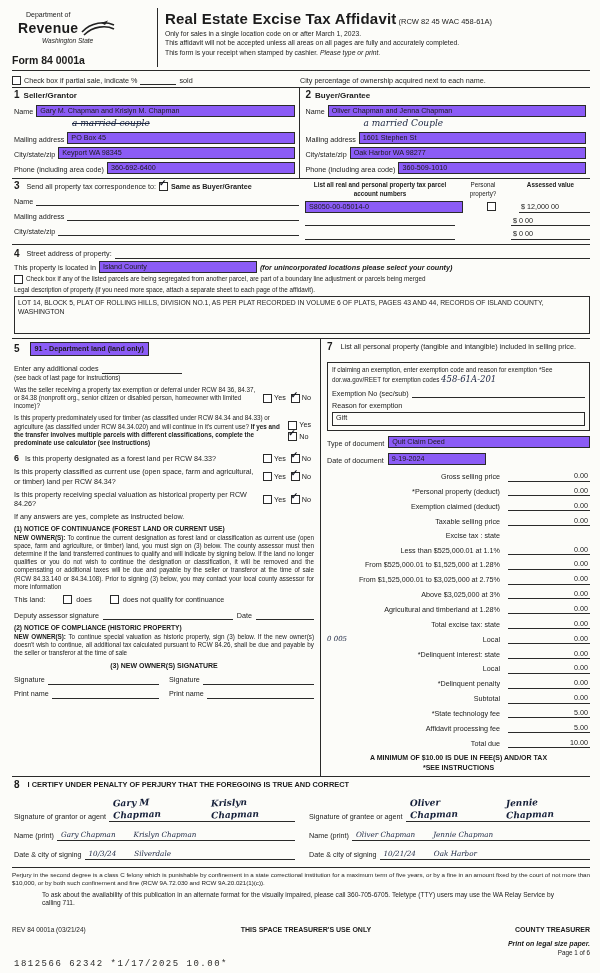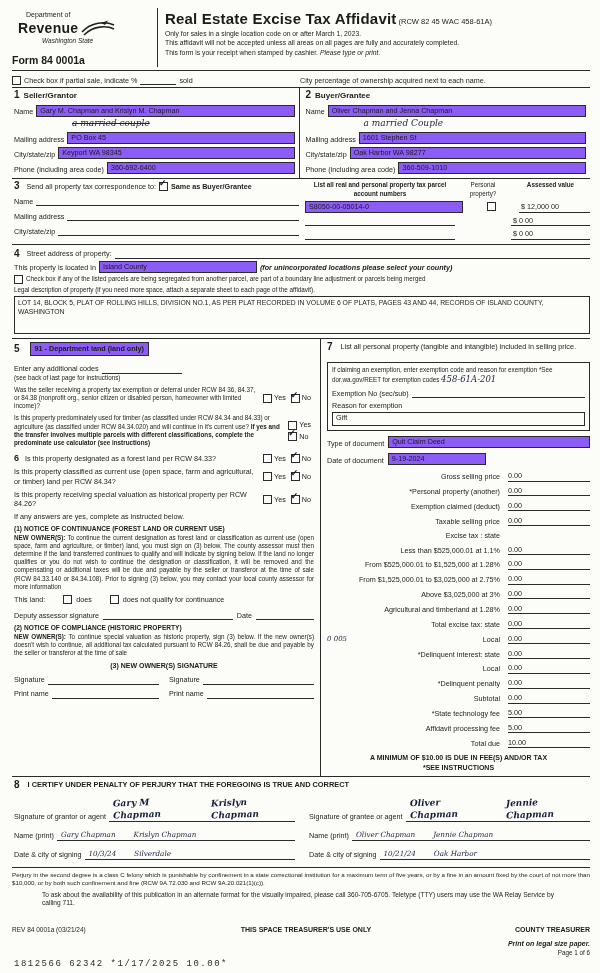--- a/index.html
+++ b/index.html
@@ -88,21 +88,21 @@
   .exline .fill{flex:1;}
   .reasonbox{border:1px solid #2a2a2a;margin-top:2px;min-height:12px;padding:0 3px;}
   .docrow{display:flex;align-items:flex-end;gap:4px;margin-top:5px;}
   .docrow .box{flex:1;}
   .docrow .box.small{flex:none;width:90px;}
   .taxtable{margin-top:6px;}
   .taxrow{display:flex;align-items:flex-end;margin-top:4.5px;}
   .taxprefix{margin-right:4px;font-size:7px;}
   .taxprefix:empty{display:none;}
   .taxlabel{flex:1;text-align:right;padding-right:8px;}
-  .taxamt{width:80px;flex:none;border-bottom:1px solid #2a2a2a;padding-right:2px;}
+  .taxamt{width:80px;flex:none;border-bottom:1px solid #2a2a2a;text-align:right;padding-right:2px;}
   .taxamt:empty{border-bottom:none;}
   .minnote{text-align:center;font-weight:bold;font-size:7px;margin-top:5px;}
   
   .sec8{border-top:1px solid #2a2a2a;padding:3px 0 2px 2px;}
   .certrow{display:flex;align-items:center;gap:4px;}
   .certrow .cert{font-weight:bold;font-size:7.4px;}
   .sigrow{display:flex;gap:14px;margin-top:7px;}
   .sigrow .half{flex:1;display:flex;gap:3px;align-items:flex-end;}
   .sigrow .lbl{flex:none;}
   .sigline{flex:1;border-bottom:1px solid #2a2a2a;display:flex;gap:18px;align-items:flex-end;min-height:11px;padding:0 4px;}
@@ -448,21 +448,21 @@
       <div class="taxtable">
 
           <div class="taxrow">
 
             <span class="taxlabel">Gross selling price</span>
             <span class="taxamt">0.00</span>
           </div>
 
           <div class="taxrow">
 
-            <span class="taxlabel">*Personal property (another)</span>
+            <span class="taxlabel">*Personal property (deduct)</span>
             <span class="taxamt">0.00</span>
           </div>
 
           <div class="taxrow">
 
             <span class="taxlabel">Exemption claimed (deduct)</span>
             <span class="taxamt">0.00</span>
           </div>
 
           <div class="taxrow">

